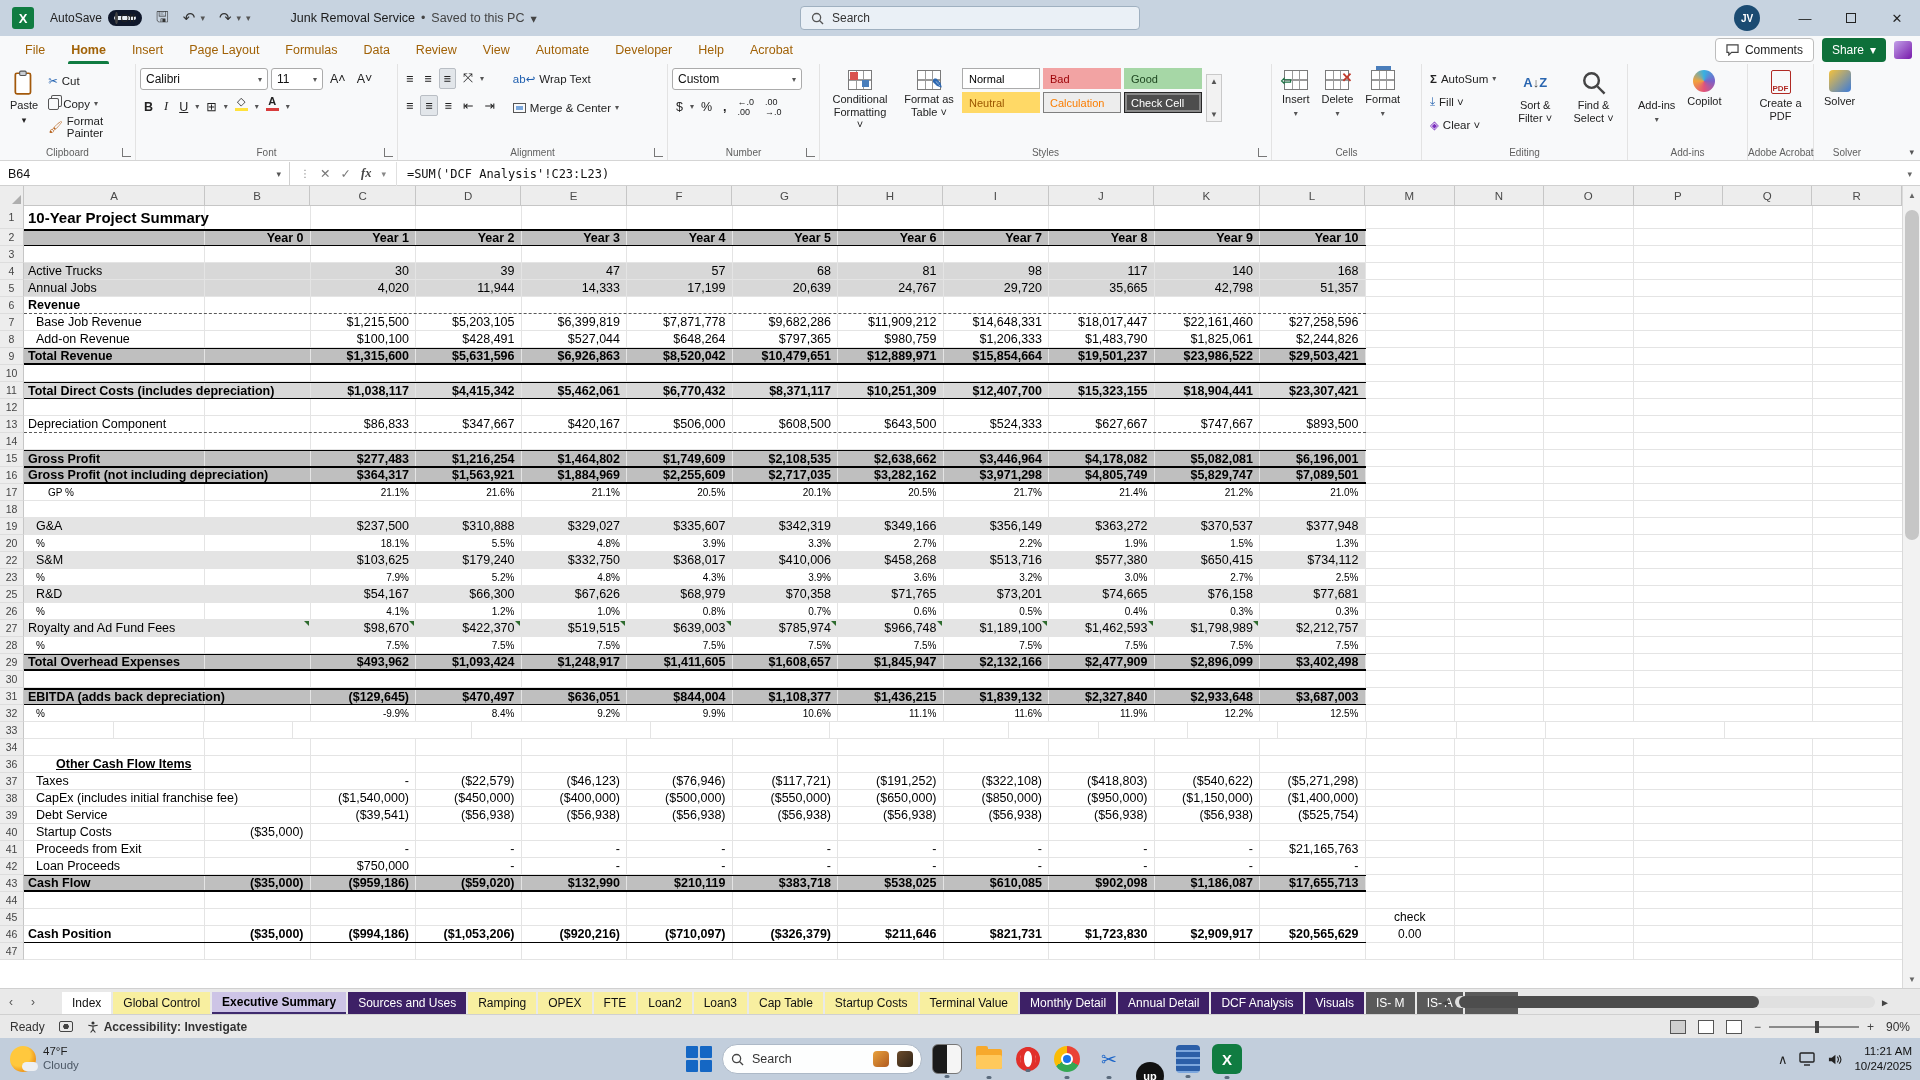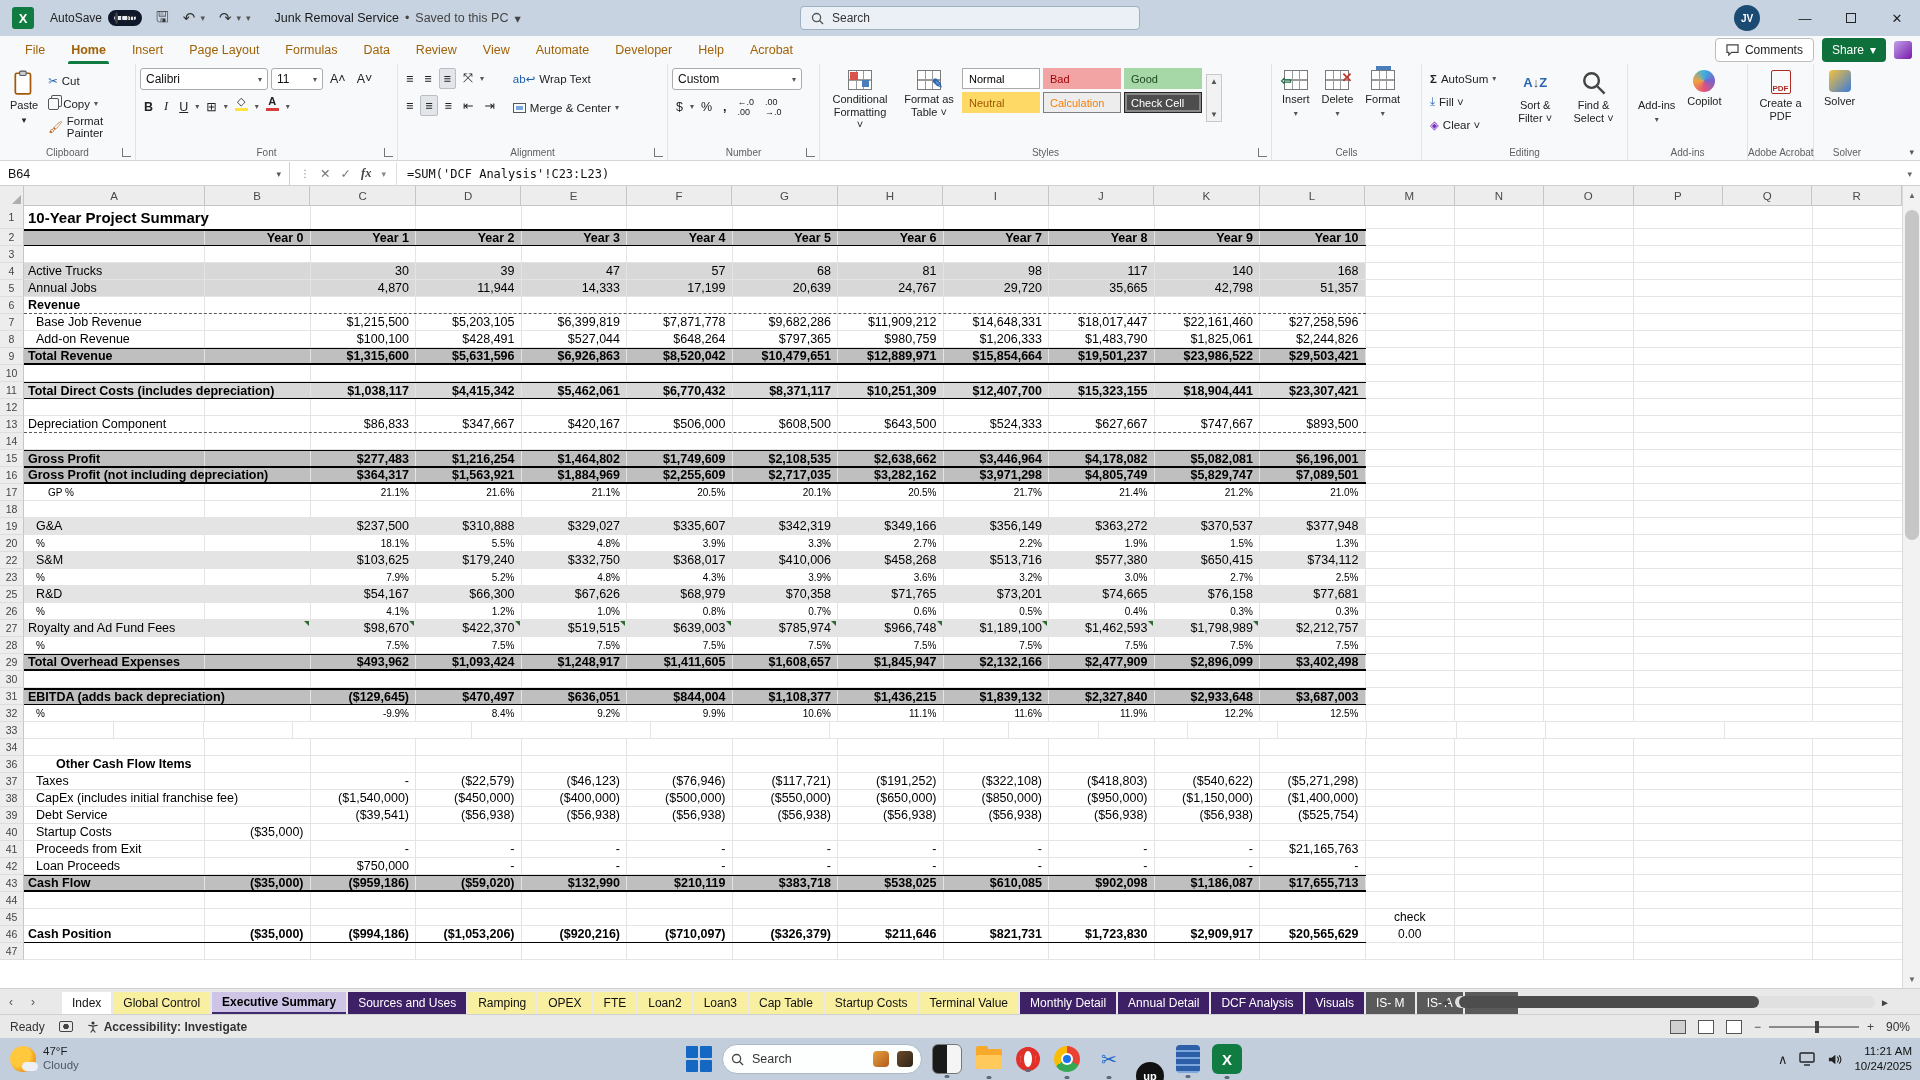--- a/index.html
+++ b/index.html
@@ -7,21 +7,21 @@
 
   
   .titlebar{position:absolute;top:0;left:0;width:1920px;height:36px;background:#C7D3E0;display:flex;align-items:center;}
   .xl-logo{width:22px;height:22px;margin-left:12px;background:#107C41;border-radius:3px;color:#fff;font-weight:700;font-size:13px;display:flex;align-items:center;justify-content:center;}
   .autosave{display:flex;align-items:center;margin-left:16px;font-size:12px;color:#222;gap:6px;}
   .toggle{width:34px;height:16px;border:6px solid #0f172a;border-radius:9px;background:#E8EDF3;display:flex;align-items:center;padding:1px;}
   .knob{width:12px;height:12px;border-radius:50%;background:#444;}
   .toggle-txt{font-size:11px;color:#222;margin-left:3px;}
   .qat{display:flex;align-items:center;gap:14px;margin-left:14px;color:#333;font-size:15px;}
   .qat .sm{font-size:9px;color:#555;margin-left:-9px;}
-  .doc-title{display:flex;align-items:center;margin-left:24px;font-size:12.5px;color:#1a1a1a;gap:6px;white-space:nowrap;}
+  .doc-title{display:flex;align-items:center;margin-left:40px;font-size:12.5px;color:#1a1a1a;gap:6px;white-space:nowrap;}
   .doc-title .dim{color:#444;}
   .tb-search{position:absolute;left:800px;top:6px;width:340px;height:24px;background:#EAF0F6;border:1px solid #9FB0C0;border-radius:4px;display:flex;align-items:center;padding-left:10px;gap:8px;font-size:12px;color:#333;}
   .tb-right{position:absolute;right:0;top:0;height:36px;display:flex;align-items:center;gap:0;}
   .avatar{width:26px;height:26px;border-radius:50%;background:#1B4B72;color:#fff;font-size:10px;font-weight:700;display:flex;align-items:center;justify-content:center;margin-right:22px;}
   .wbtn{width:46px;height:36px;display:flex;align-items:center;justify-content:center;font-size:13px;color:#222;}
   .maxi{width:10px;height:10px;border:1.2px solid #222;}
 
   
   .tabrow{position:absolute;top:36px;left:0;width:1920px;height:28px;background:#F8F9FA;display:flex;align-items:center;}
   .rtabs{display:flex;align-items:flex-end;height:28px;margin-left:12px;}
@@ -91,21 +91,21 @@
   .r-boldlbl .cA{font-weight:700;}
   .r-dash .tbl{border-bottom:1px dashed #595959;}
   .r-total .tbl{background:#BFBFBF;font-weight:700;border-top:1px solid #000;border-bottom:2.5px solid #000;}
   .r-ltotal .tbl{background:#D8D8D8;font-weight:700;border-top:1px solid #000;border-bottom:1px solid #000;}
   .r-gray .tbl{background:#BFBFBF;font-weight:700;border-top:1px solid #000;border-bottom:1px solid #000;}
   .r-thick .tbl{border-bottom:2.5px solid #000;}
   .r-small .cA,.r-small .cell{font-size:10px;}
   .r-overhead .tbl,.r-cashflow .tbl{background:#BFBFBF;font-weight:700;border-top:1px solid #000;border-bottom:2px solid #000;}
   .r-ebitda .tbl{background:#BFBFBF;font-weight:700;border-top:2px solid #000;border-bottom:1px solid #000;}
   .r-ebit .tbl{font-weight:700;border-top:1.5px solid #000;border-bottom:3px double #000;}
-  .r-section .cA{font-weight:700;padding-left:32px;}
+  .r-section .cA{font-weight:700;text-decoration:underline;padding-left:32px;}
   .r-cashpos .tbl{font-weight:700;border-bottom:1.5px solid #000;}
 
   
   .vscroll{position:absolute;top:186px;right:0;width:18px;height:802px;background:#F2F2F2;border-left:1px solid #DADADA;}
   .vthumb{position:absolute;top:24px;left:2px;width:14px;height:330px;background:#C6C6C6;border-radius:7px;}
   .varrow{position:absolute;left:0;width:18px;height:18px;display:flex;align-items:center;justify-content:center;font-size:8px;color:#666;}
 
   
   .tabstrip{position:absolute;top:988px;left:0;width:1920px;height:26px;background:#E9E9E9;border-top:1px solid #D0D0D0;display:flex;align-items:center;}
   .nav{font-size:12px;color:#555;padding:0 9px;}
@@ -591,21 +591,21 @@
         <div class="cell">168</div>
       </div>
       <div class="mcol"></div>
       <div class="rest"></div>
     </div>
     <div class="row r-shade">
       <div class="rn">5</div>
       <div class="tbl">
         <div class="cA">Annual Jobs</div>
         <div class="cell"></div>
-        <div class="cell">4,870</div>
+        <div class="cell">4,020</div>
         <div class="cell">11,944</div>
         <div class="cell">14,333</div>
         <div class="cell">17,199</div>
         <div class="cell">20,639</div>
         <div class="cell">24,767</div>
         <div class="cell">29,720</div>
         <div class="cell">35,665</div>
         <div class="cell">42,798</div>
         <div class="cell">51,357</div>
       </div>

